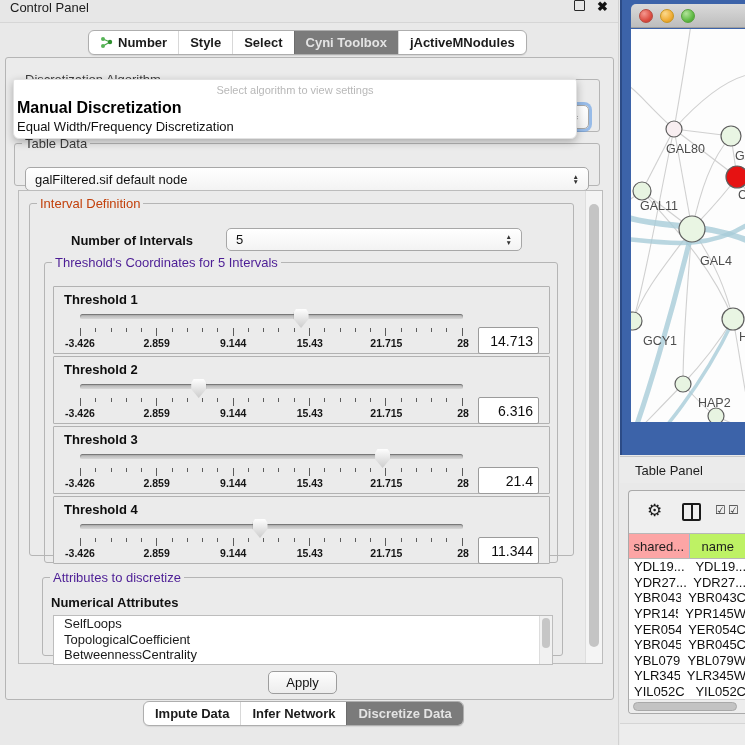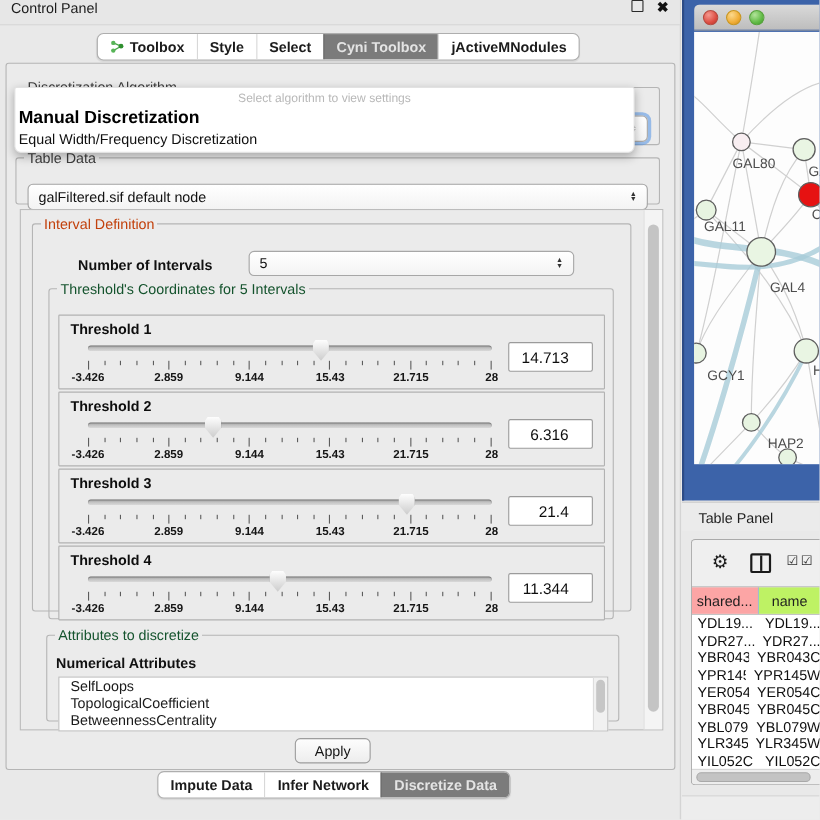--- a/index.html
+++ b/index.html
@@ -22,21 +22,21 @@
   .top-tabs{left:88px;top:30px}
   .bottom-tabs{left:143px;top:701px}
 
   .main-panel{position:absolute;left:5px;top:57px;width:607px;height:641px;background:#ebebeb;
               border:1px solid #b5b5b5;border-radius:3px}
 
   .fs{position:absolute;border:1px solid #b5b5b5;border-radius:3px;margin:0;padding:0;box-sizing:border-box}
   .fs legend{font-size:13px;margin-left:7px;padding:0 3px}
   .t-dark{color:#3d3d3d}
   .t-green{color:#c2410c}
-  .t-blue{color:#14532d}
+  .t-blue{color:#4c1d95}
 
   .fs-algo{left:14px;top:72px;width:586px;height:60px}
   .combo{position:absolute;background:linear-gradient(#ffffff,#f3f3f3);border:1px solid #a7a7a7;border-radius:5px;
          display:flex;align-items:center;font-size:13px;color:#111;padding:0 9px;box-sizing:border-box}
   .combo .spin{margin-left:auto;display:flex;flex-direction:column;line-height:5.5px;font-size:6.5px;color:#333}
   .combo-algo{left:10px;top:18px;width:564px;height:24px;box-shadow:0 0 0 3px rgba(95,155,230,.6)}
 
   .popup{position:absolute;left:13px;top:79px;width:562px;height:58px;background:#fff;z-index:6;
          border:1px solid #e2e2e2;border-radius:2px 2px 6px 6px;box-shadow:0 3px 9px rgba(0,0,0,.28)}
   .popup-prompt{text-align:center;color:#b8b8b8;font-size:11px;margin-top:4px}
@@ -64,21 +64,21 @@
   .thumb{position:absolute;top:1px;width:15px;height:19px;margin-left:-7.5px;
          background:linear-gradient(#fefefe,#cccccc);
          clip-path:polygon(16% 0,84% 0,100% 20%,100% 52%,50% 100%,0 52%,0 20%);
          filter:drop-shadow(0 0 1px #777)}
   .ticks{position:absolute;left:0;right:0;top:20px;height:8px;display:flex;justify-content:space-between}
   .tick{width:1px;height:4px;background:#5c5c5c}
   .tick.major{height:8px}
   .ticklabels{position:absolute;left:0;right:0;top:29px;height:12px;font-size:10.5px;font-weight:bold;color:#161616}
   .ticklabel{position:absolute;transform:translateX(-50%);white-space:nowrap}
   .valuebox{width:54px;height:25px;background:#fff;border:1px solid #9b9b9b;border-radius:2px;font-size:14px;
-            color:#0d0d0d;display:flex;align-items:center;justify-content:flex-end;padding-right:21px;margin-top:3px}
+            color:#0d0d0d;display:flex;align-items:center;justify-content:flex-end;padding-right:5px;margin-top:19px}
 
   .fs-attr{left:23px;top:379px;width:521px;height:86px}
   .attr-label{position:absolute;left:8px;top:10px;font-size:13px;font-weight:bold;color:#111}
   .listbox{position:absolute;left:10px;top:30px;right:9px;height:48px;background:#fff;border:1px solid #bdbdbd;overflow:hidden}
   .listitem{font-size:13px;color:#1a1a1a;line-height:15.5px;padding-left:10px;white-space:nowrap}
   .list-vscroll{position:absolute;right:0;top:0;bottom:0;width:12px;background:#f1f1f1;border-left:1px solid #ddd}
   .list-vscroll .vthumb{position:absolute;left:1.5px;width:8px;top:2px;height:30px;border-radius:4px;background:#c6c6c6}
 
   .apply-btn{position:absolute;left:268px;top:671px;width:67px;height:21px;background:linear-gradient(#fdfdfd,#ededed);
              border:1px solid #9d9d9d;border-radius:5px;font-size:13px;color:#141414;display:flex;align-items:center;justify-content:center}
@@ -128,21 +128,21 @@
 
   <div class="segmented top-tabs">
     <div class="seg">
       <svg width="13" height="13" viewBox="0 0 13 13">
         <line x1="3" y1="3" x2="10" y2="6" stroke="#4aa84a" stroke-width="1.2"></line>
         <line x1="3" y1="10" x2="10" y2="6" stroke="#4aa84a" stroke-width="1.2"></line>
         <circle cx="3" cy="3" r="2" fill="#57b457"></circle>
         <circle cx="3" cy="10" r="2" fill="#57b457"></circle>
         <circle cx="10" cy="6" r="2.2" fill="#2f8f2f"></circle>
       </svg>
-      <span>Toolbox</span>
+      <span>Number</span>
     </div>
     <div class="seg">
         <span>Style</span>
       </div>
     <div class="seg">
         <span>Select</span>
       </div>
     <div class="seg active">
         <span>Cyni Toolbox</span>
       </div>

